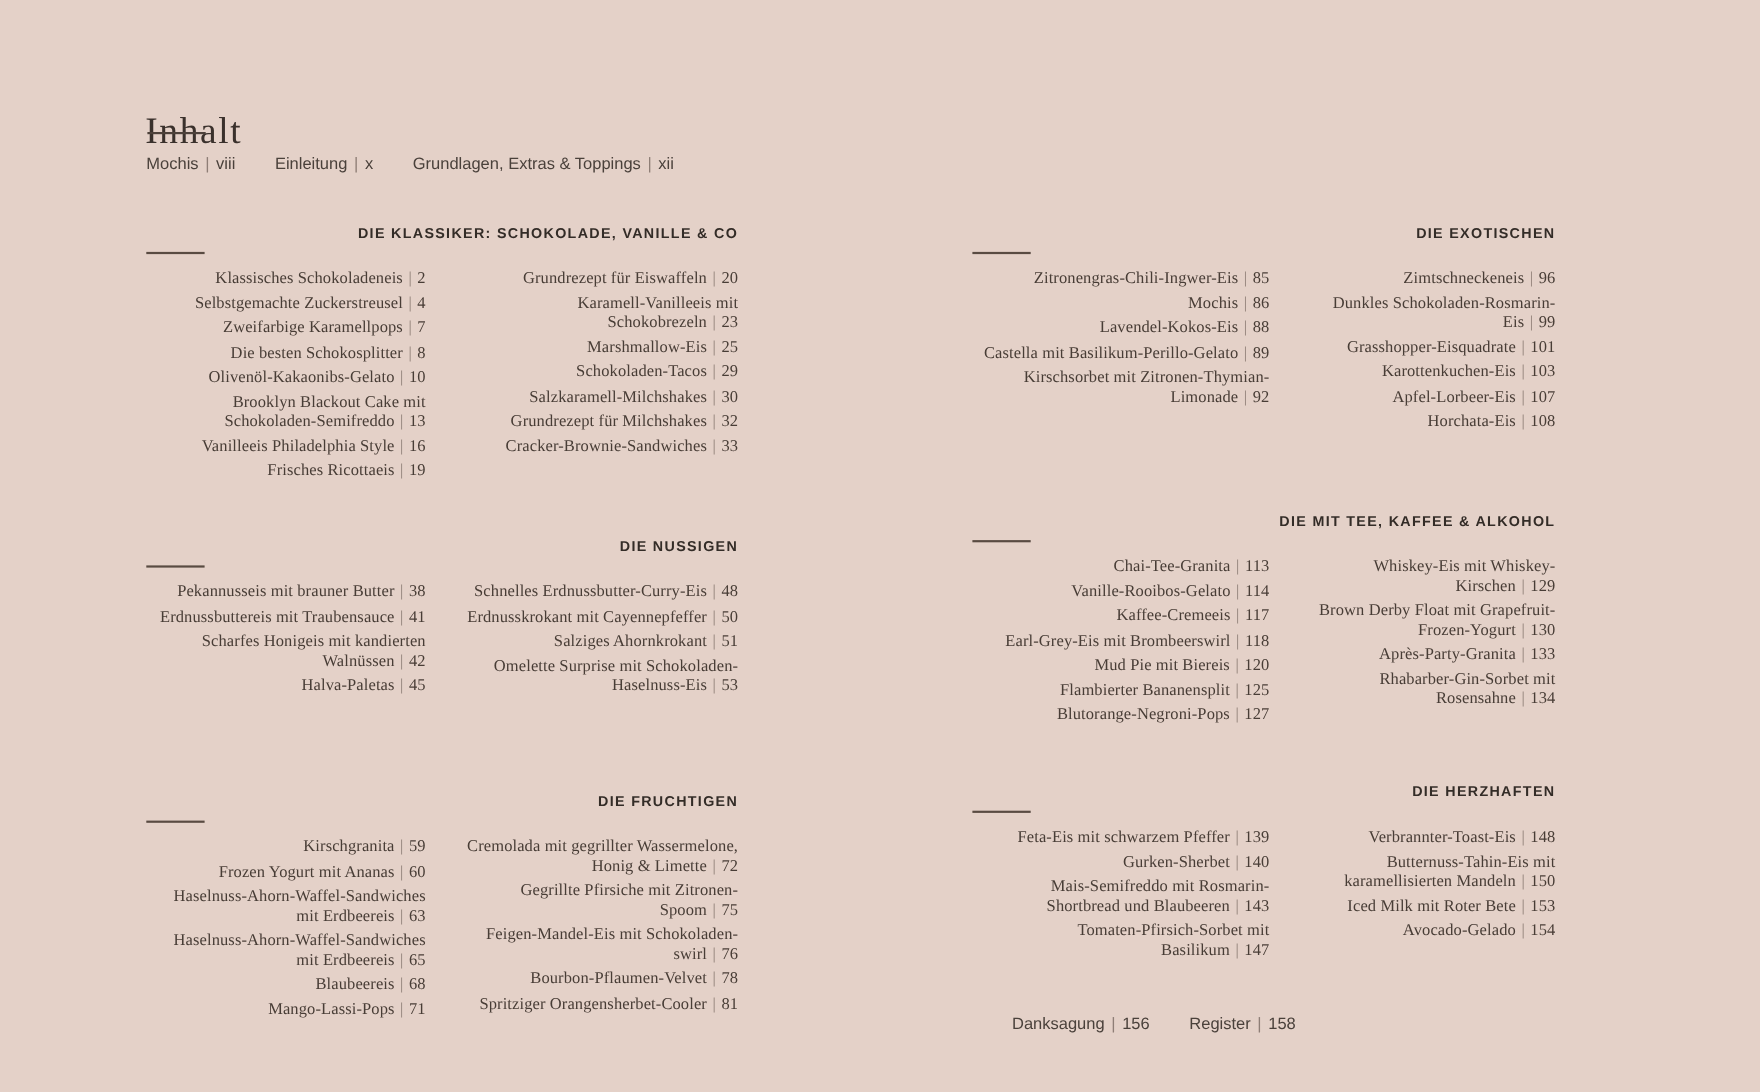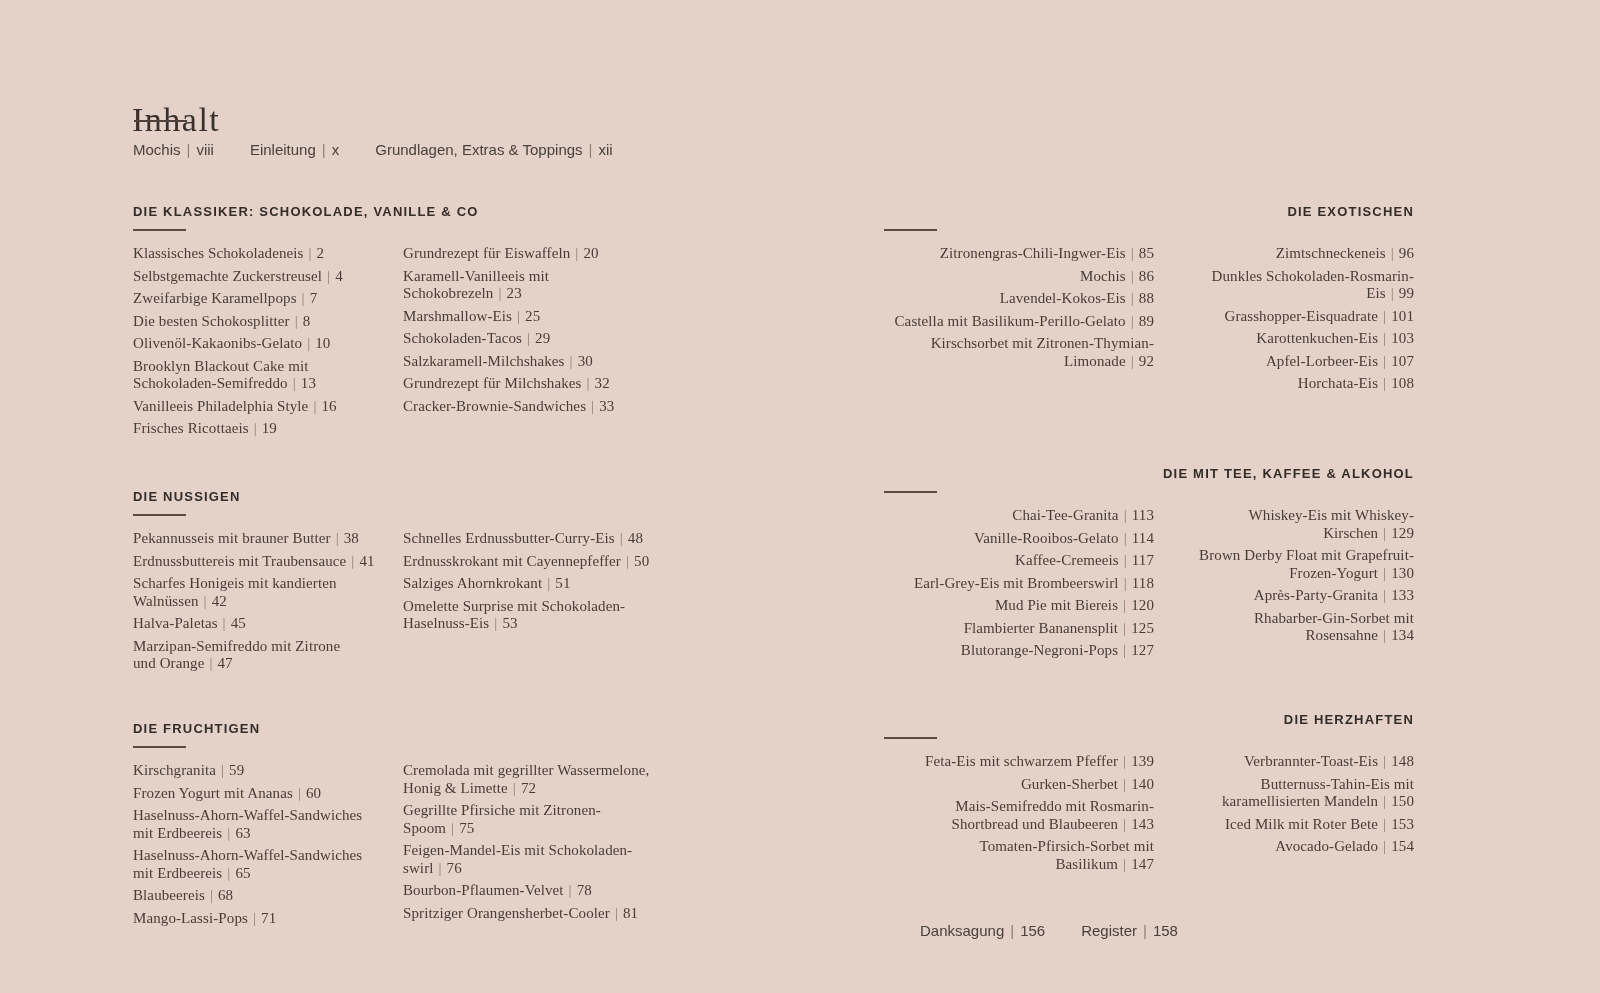--- a/index.html
+++ b/index.html
@@ -21,21 +21,21 @@
     width:53px;height:2px;background:#4e423b;
   }
   
   #frontmatter{
     position:absolute;left:133px;top:141px;
     display:flex;gap:36px;
     font-size:15px;line-height:18px;color:#4a413b;
   }
   
   .half{position:absolute;top:0;height:993px;}
-  #half-left{left:133px;width:680px;}
+  #half-left{left:133px;width:680px;text-align:right;}
   #half-right{left:884px;width:560px;text-align:right;}
   
   .section{position:absolute;left:0;}
   .sec-left-0{top:205px}.sec-left-1{top:490px}.sec-left-2{top:722px}
   .sec-right-0{top:205px}.sec-right-1{top:467px}.sec-right-2{top:713px}
 
   .section-heading{
     font-size:13px;font-weight:700;letter-spacing:1.2px;
     line-height:14px;color:#332c27;white-space:nowrap;
   }
@@ -108,22 +108,20 @@
     <section class="section sec-left-1">
       <div class="section-heading">DIE NUSSIGEN</div>
       <div class="section-rule"></div>
       <div class="cols">
         <div class="col col1">
           <div class="entry"><span class="entry-title">Pekannusseis mit brauner Butter</span><span class="sep">|</span><span class="page-num">38</span></div>
           <div class="entry"><span class="entry-title">Erdnussbuttereis mit Traubensauce</span><span class="sep">|</span><span class="page-num">41</span></div>
           <div class="entry"><span class="entry-title">Scharfes Honigeis mit kandierten
 Walnüssen</span><span class="sep">|</span><span class="page-num">42</span></div>
           <div class="entry"><span class="entry-title">Halva-Paletas</span><span class="sep">|</span><span class="page-num">45</span></div>
-          <div class="entry"><span class="entry-title">Marzipan-Semifreddo mit Zitrone
-und Orange</span><span class="sep">|</span><span class="page-num">47</span></div>
         </div>
         <div class="col col2">
           <div class="entry"><span class="entry-title">Schnelles Erdnussbutter-Curry-Eis</span><span class="sep">|</span><span class="page-num">48</span></div>
           <div class="entry"><span class="entry-title">Erdnusskrokant mit Cayennepfeffer</span><span class="sep">|</span><span class="page-num">50</span></div>
           <div class="entry"><span class="entry-title">Salziges Ahornkrokant</span><span class="sep">|</span><span class="page-num">51</span></div>
           <div class="entry"><span class="entry-title">Omelette Surprise mit Schokoladen-
 Haselnuss-Eis</span><span class="sep">|</span><span class="page-num">53</span></div>
         </div>
       </div>
     </section>

